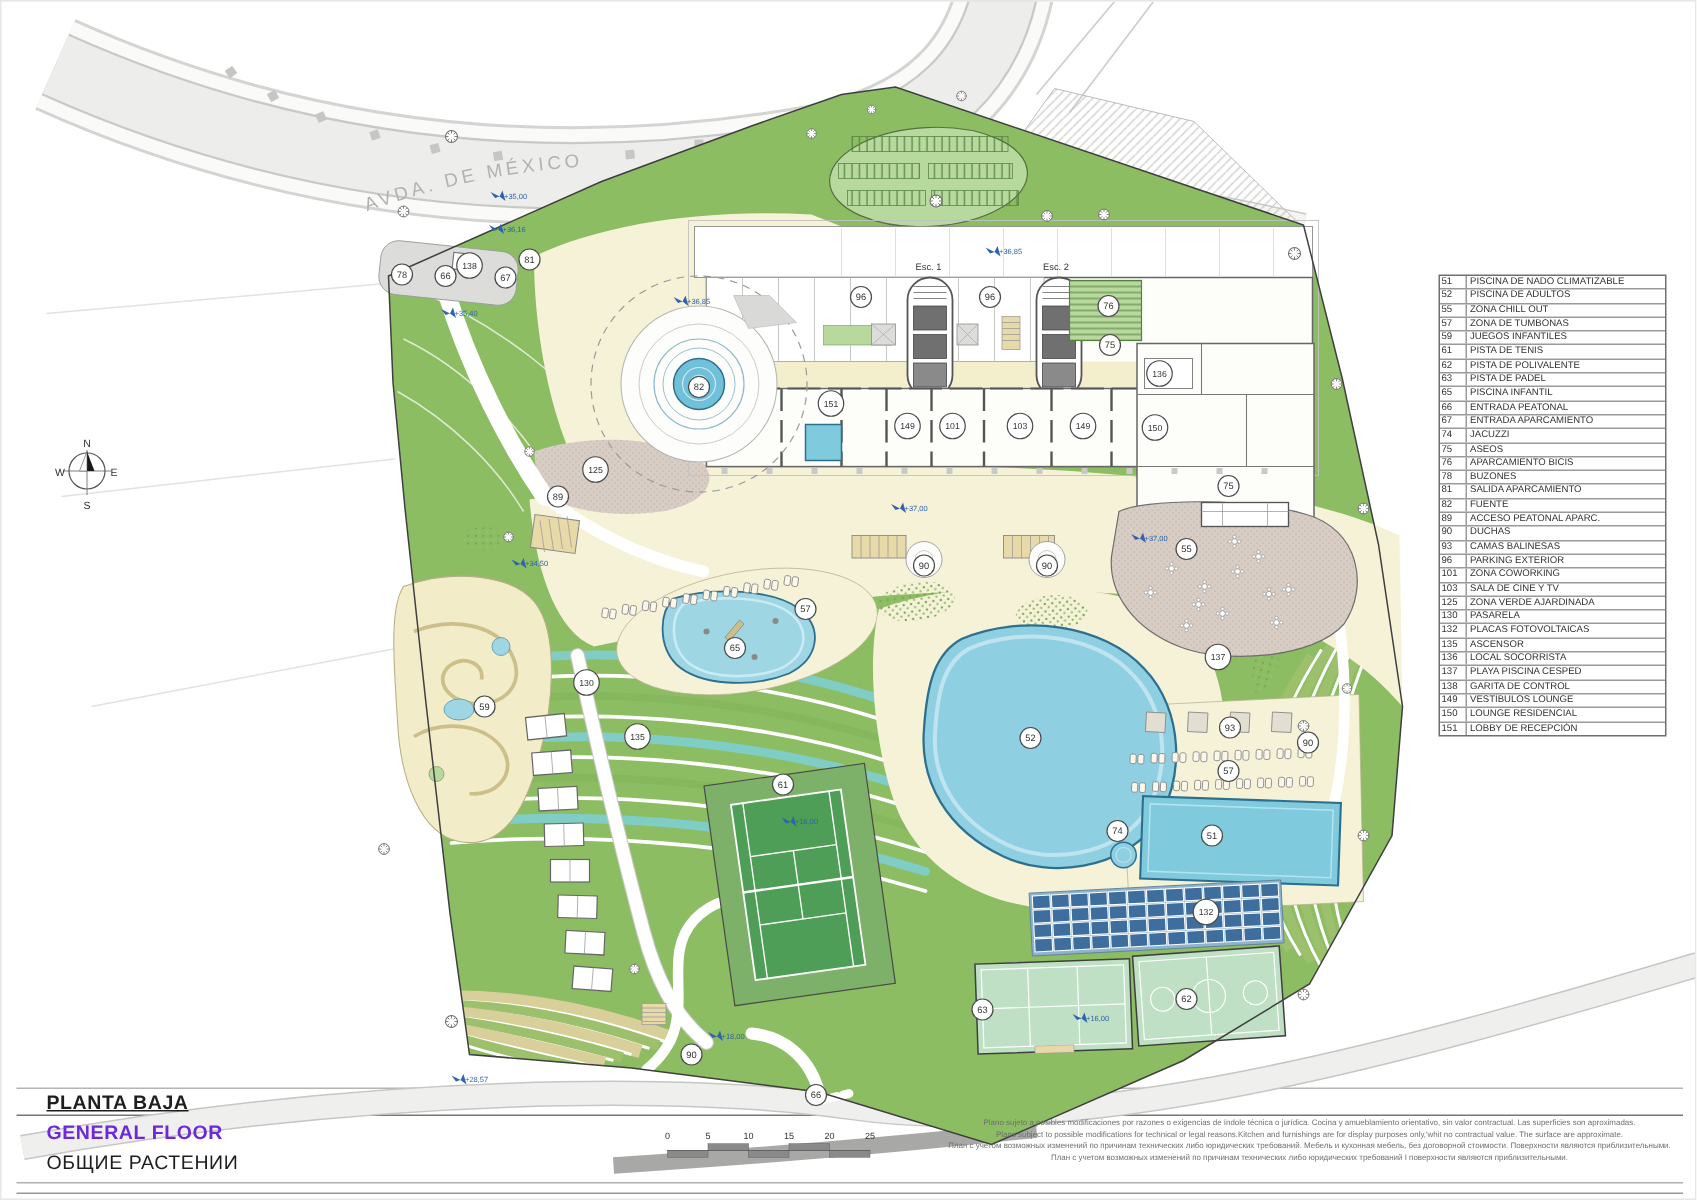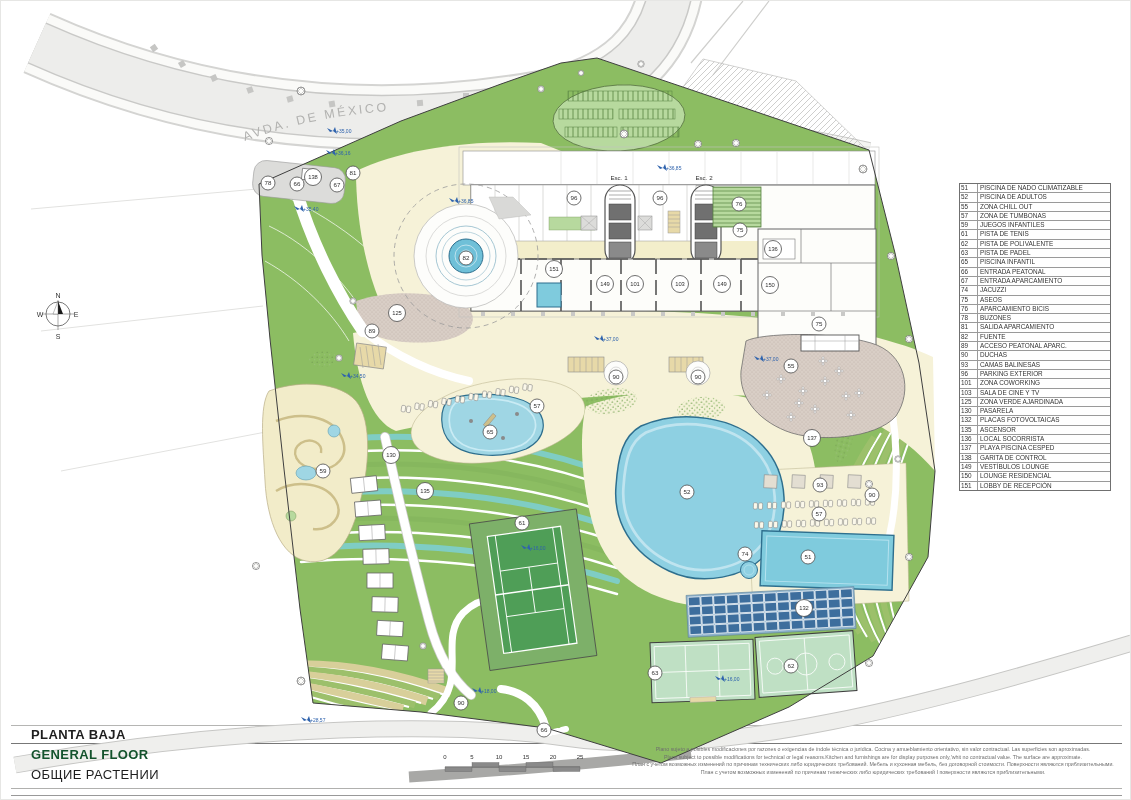--- a/index.html
+++ b/index.html
@@ -5,22 +5,22 @@
   html,body{margin:0;padding:0;background:#fff;}
   .sheet{position:relative;width:1131px;height:800px;background:#ffffff;overflow:hidden;
          font-family:"Liberation Sans",sans-serif;border:1px solid #e6e6e4;box-sizing:border-box;}
   svg#plan{position:absolute;left:0;top:0;}
   
   .hline{position:absolute;left:10px;width:1111px;height:1px;background:#9a9a9a;}
   #line-a{top:724px;background:#b5b5b3;}
   #line-b{top:742px;background:#777;}
   #line-c{top:787px;background:#b0b0ae;}
   #line-d{top:794px;background:#999;}
-  .title-es{position:absolute;left:30px;top:726px;font-size:13px;font-weight:bold;color:#1e1e1e;letter-spacing:.4px;}
-  .title-en{position:absolute;left:30px;top:746px;font-size:13px;font-weight:bold;color:#14532d;letter-spacing:.4px;}
+  .title-es{position:absolute;left:30px;top:726px;font-size:13px;font-weight:bold;color:#1e1e1e;letter-spacing:.4px;text-decoration:underline;}
+  .title-en{position:absolute;left:30px;top:746px;font-size:13px;font-weight:bold;color:#6d28d9;letter-spacing:.4px;}
   .title-ru{position:absolute;left:30px;top:766px;font-size:13px;font-weight:normal;color:#1e1e1e;letter-spacing:.4px;}
   .date-line{position:absolute;right:25px;top:726px;font-size:13px;color:#2a2a2a;letter-spacing:.4px;}
   
   .legend{position:absolute;left:958px;top:182px;width:152px;background:#fff;
           border:1px solid #707070;box-sizing:border-box;}
   .lg-row{display:flex;border-bottom:0.5px solid #9a9a9a;}
   .lg-row:last-child{border-bottom:none;}
   .lg-n{width:15px;flex:0 0 15px;border-right:0.5px solid #9a9a9a;padding:0 1px;
         font-size:6.4px;line-height:8.3px;color:#333;}
   .lg-l{flex:1;padding:0 2px;font-size:6.4px;line-height:8.3px;color:#333;white-space:nowrap;overflow:hidden;}

